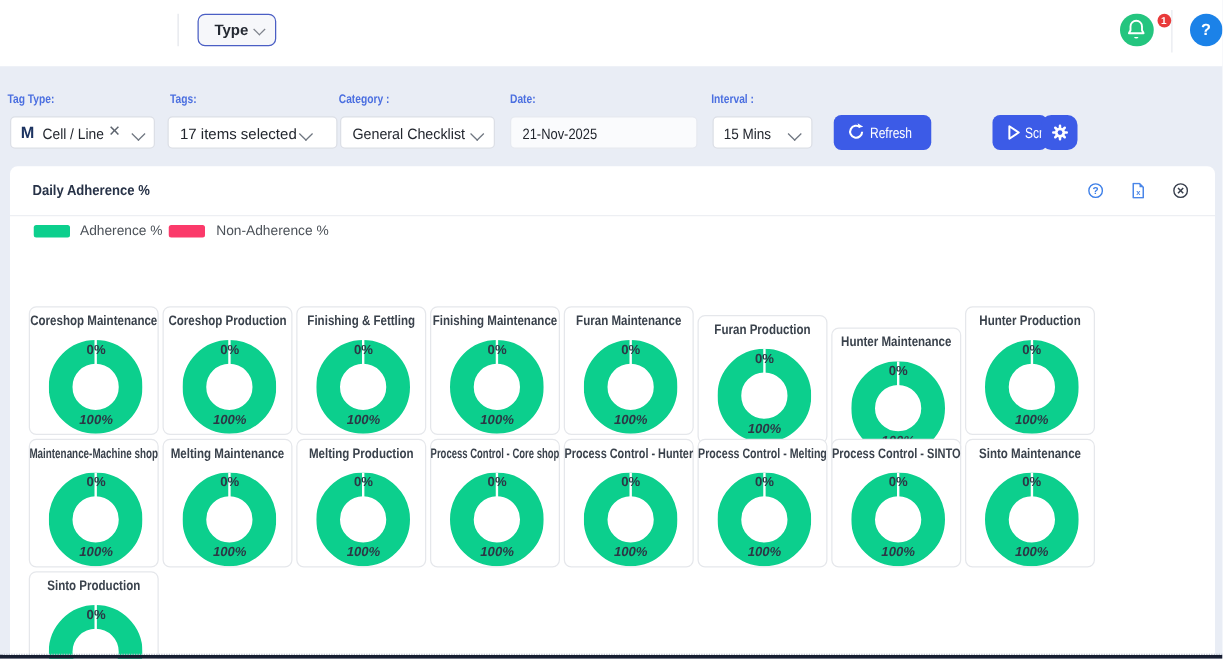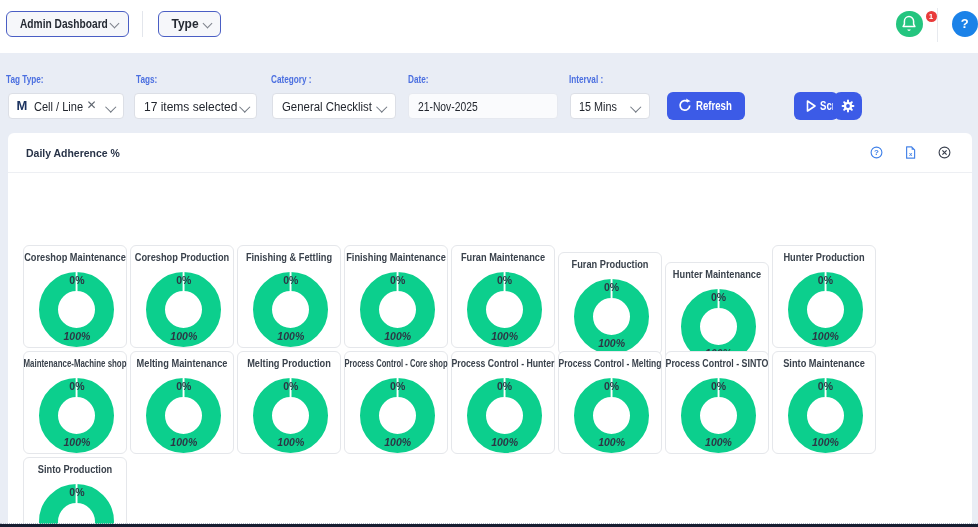--- a/index.html
+++ b/index.html
@@ -17,21 +17,21 @@
 #topdiv2 { position:absolute; left:937px; top:8px; width:1px; height:34px; background:#e7eaef; }
 #bell { position:absolute; left:896px; top:10.5px; width:26.5px; height:26.5px; border-radius:50%; background:#24c57f; }
 #badge { position:absolute; left:925.5px; top:11px; width:11px; height:11px; border-radius:50%; background:#e93a3a; color:#fff; font-size:8px; font-weight:bold; text-align:center; line-height:11px; }
 #qmark { position:absolute; left:951.5px; top:10.5px; width:26.5px; height:26.5px; border-radius:50%; background:#1b82e8; color:#fff; font-size:13px; font-weight:bold; text-align:center; line-height:26px; }
 
 
 .flabel { position:absolute; top:74px; font-size:10px; font-weight:bold; color:#4b6fe0; transform:scaleX(0.82); transform-origin:0 0; }
 .fctrl { position:absolute; top:92.5px; height:26px; background:#ffffff; border:1px solid #dcdfe6; border-radius:4px; color:#22262e; font-size:12px; }
 .fctrl .t { position:absolute; top:6px; transform-origin:0 0; white-space:nowrap; }
 .fchev { position:absolute; top:9px; width:7.5px; height:7.5px; border-right:1.5px solid #6f7680; border-bottom:1.5px solid #6f7680; transform:rotate(45deg); }
-.btn { position:absolute; top:92px; height:28px; background:#3c5be7; border-radius:6px; color:#ffffff; font-size:12px; font-weight:bold; }
+.btn { position:absolute; top:92px; height:28px; background:#3c5be7; border-radius:6px; color:#ffffff; font-size:12px; font-weight:normal; }
 .btn .t { position:absolute; transform:scaleX(0.8); transform-origin:0 0; }
 
 
 #panel { position:absolute; left:8px; top:132.5px; width:964px; height:392px; background:#ffffff; border-radius:6px 6px 0 0; }
 #phead { position:absolute; left:0; top:0; width:100%; height:40px; border-bottom:1px solid #edeff3; }
 #ptitle { position:absolute; left:17.5px; top:14.5px; font-size:11.5px; font-weight:bold; color:#273247; transform:scaleX(0.91); transform-origin:0 0; }
 #legend { position:absolute; left:0; top:46px; width:100%; height:16px; font-size:11px; color:#4c5259; }
 .sw { position:absolute; top:1.5px; width:29.5px; height:9.5px; border-radius:2px; }
 #botbar { position:absolute; left:0; top:524.3px; width:978px; height:2.7px; background:#171e31; }
 
@@ -40,24 +40,20 @@
 .ttl { position:absolute; left:0; right:0; top:5.5px; font-size:11px; font-weight:bold; color:#3a424c; }
 .ttl span { position:absolute; left:50%; white-space:nowrap; }
 .donut { position:absolute; left:15px; top:26px; }
 .lab { position:absolute; left:1.5px; width:100%; text-align:center; font-size:10.5px; font-weight:bold; color:#2c3745; }
 .l0 { top:28px; }
 .l100 { top:84px;font-style:italic; }
 </style></head>
 <body>
 
 <div id="topbar">
-  <div class="selbox" id="admbox">
-      <span class="t">Admin Dashboard</span>
-      <span class="chev" style="left:104px;top:8px"></span>
-    </div>
   <div id="topdiv1"></div>
   <div class="selbox" id="lightbox">
       <span class="t">Type</span>
       <span class="chev" style="left:45px;top:8px"></span>
     </div>
   <div id="topdiv2"></div>
   <div id="bell">
     <svg width="26" height="26" viewBox="0 0 26 26" style="position:absolute;left:0;top:0">
       <path d="M13 5.6 a4.6 4.6 0 0 1 4.6 4.6 v3 l1.3 2.4 h-11.8 l1.3 -2.4 v-3 a4.6 4.6 0 0 1 4.6 -4.6 z" fill="none" stroke="#ffffff" stroke-width="1.5" stroke-linejoin="round"></path>
       <path d="M11.2 18.6 a1.9 1.9 0 0 0 3.6 0 z" fill="#ffffff"></path>
@@ -72,21 +68,21 @@
 <div class="flabel" style="left:271px">Category :</div>
 <div class="flabel" style="left:408px">Date:</div>
 <div class="flabel" style="left:568.5px">Interval :</div>
 
 <div class="fctrl" style="left:7.5px;width:116px">
   <span style="position:absolute;left:8px;top:4px;font-size:13px;font-weight:bold;color:#1d3461">M</span>
   <span class="t" style="left:25px;transform:scaleX(0.92)">Cell / Line</span>
   <span style="position:absolute;left:78px;top:4.5px;font-size:12px;color:#5c636d">✕</span>
   <span class="fchev" style="left:98px"></span>
 </div>
-<div class="fctrl" style="left:134px;width:123px">
+<div class="fctrl" style="left:134px;width:136px">
   <span class="t" style="left:9px">17 items selected</span>
   <span class="fchev" style="left:106px"></span>
 </div>
 <div class="fctrl" style="left:271.5px;width:124px">
   <span class="t" style="left:9px;transform:scaleX(0.95)">General Checklist</span>
   <span class="fchev" style="left:105px"></span>
 </div>
 <div class="fctrl" style="left:407.5px;width:150px;background:#fafbfd;border-color:#e6e9f0">
   <span class="t" style="left:9.5px;transform:scaleX(0.86)">21-Nov-2025</span>
 </div>
@@ -128,20 +124,26 @@
     <svg width="11" height="13" viewBox="0 0 11 13" style="position:absolute;left:896.5px;top:13px">
       <path d="M1.6 0.8 h5 l3 3 v8.4 h-8 z" fill="none" stroke="#4a86e8" stroke-width="1.2" stroke-linejoin="round"></path>
       <path d="M6.6 0.8 v3 h3" fill="#4a86e8"></path>
       <text x="5.6" y="10" text-anchor="middle" font-size="6" font-weight="bold" fill="#4a86e8">x</text>
     </svg>
     <svg width="13" height="13" viewBox="0 0 13 13" style="position:absolute;left:930px;top:13px">
       <circle cx="6.5" cy="6.5" r="5.4" fill="none" stroke="#383f4d" stroke-width="1.1"></circle>
       <path d="M4.4 4.4 l4.2 4.2 M8.6 4.4 l-4.2 4.2" stroke="#383f4d" stroke-width="1.2"></path>
     </svg>
   </div>
+  <div id="legend">
+    <span class="sw" style="left:18.5px;background:#0ccf8d"></span>
+    <span style="position:absolute;left:56px;top:0px">Adherence %</span>
+    <span class="sw" style="left:126.5px;background:#fb3a6a"></span>
+    <span style="position:absolute;left:165px;top:0px">Non-Adherence %</span>
+  </div>
 <div class="card" style="left:15.4px;top:66.0px">
 <div class="ttl">
         <span style="transform:translateX(-50%) scaleX(0.840)">Coreshop Maintenance</span>
       </div>
 <svg class="donut" width="75" height="75" viewBox="0 0 75 75">
 <circle cx="37.5" cy="37.5" r="28" fill="none" stroke="#0ccf8d" stroke-width="19"></circle>
 <rect x="36.6" y="0" width="1.9" height="20" fill="#ffffff"></rect>
 </svg>
 <div class="lab l0">0%</div>
 <div class="lab l100">100%</div>

